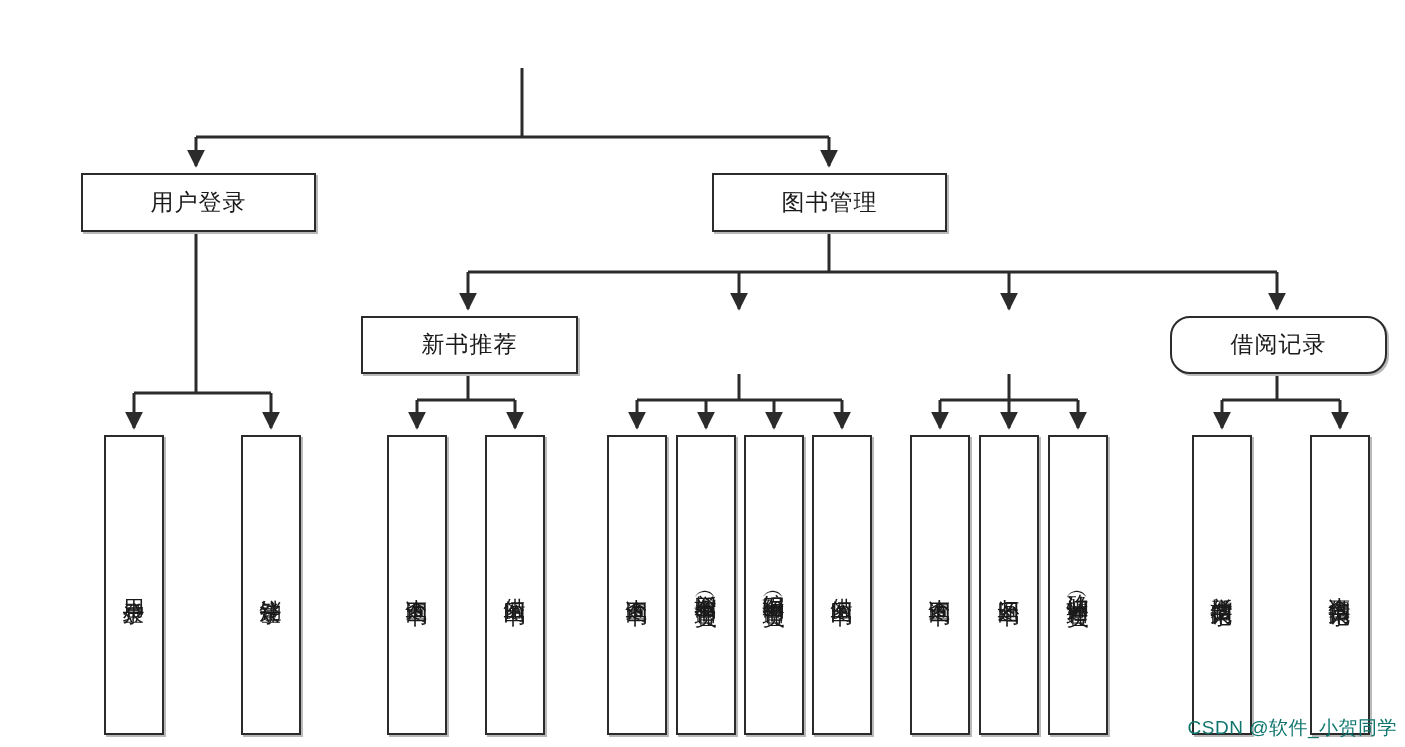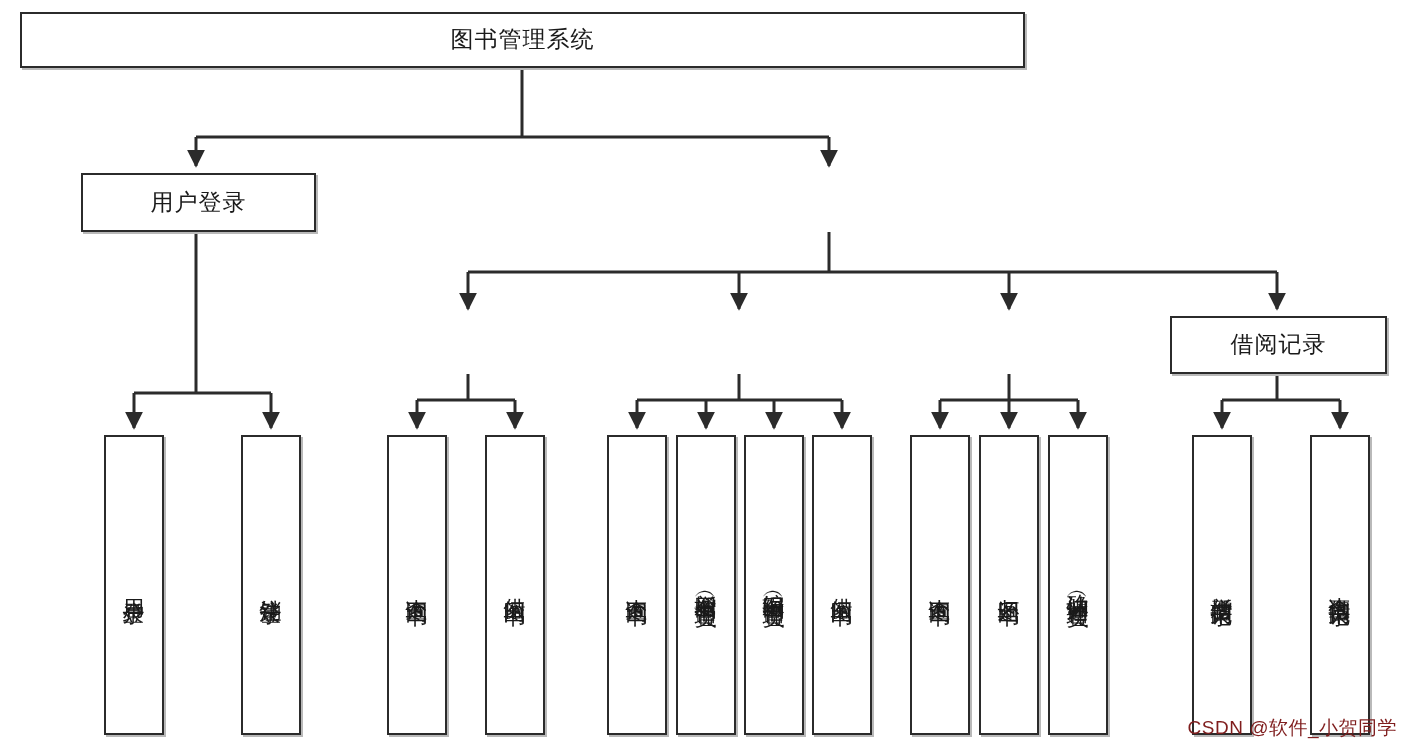--- a/index.html
+++ b/index.html
@@ -52,21 +52,21 @@
     padding: 6px 0;
   }
   .node.vertical > span {
     display: block;
   }
   .watermark {
     position: absolute;
     right: 8px;
     bottom: 6px;
     font-size: 19px;
-    color: #7f1d1d;
+    color: #0f766e;
     letter-spacing: 0.5px;
     user-select: none;
     white-space: nowrap;
   }
 </style>
 </head>
 <body>
 
 <div id="diagram-root">
 
@@ -113,29 +113,32 @@
       <path d="M 1009 400 L 1009 428" marker-end="url(#arrow)"></path>
       <path d="M 1078 400 L 1078 428" marker-end="url(#arrow)"></path>
 
       <path d="M 1277 374 L 1277 400"></path>
       <path d="M 1222 400 L 1340 400"></path>
       <path d="M 1222 400 L 1222 428" marker-end="url(#arrow)"></path>
       <path d="M 1340 400 L 1340 428" marker-end="url(#arrow)"></path>
     </g>
   </svg>
 
-  <div class="node horizontal" style="left:20px; top:12px; width:1005px; height:56px;">
-    <span>图书管理系统</span>
-  </div>
 
   <div class="node horizontal" style="left:81px; top:173px; width:235px; height:59px;">
     <span>用户登录</span>
   </div>
+  <div class="node horizontal" style="left:712px; top:173px; width:235px; height:59px;">
+    <span>图书管理</span>
+  </div>
 
-  <div class="node horizontal" style="left:1170px; top:316px; width:217px; height:58px;">
+  <div class="node horizontal" style="left:361px; top:316px; width:217px; height:58px;">
+    <span>新书推荐</span>
+  </div>
+  <div class="node horizontal" style="left:1170px; top:316px; width:217px; height:58px;border-radius:20px;">
     <span>借阅记录</span>
   </div>
 
   <div class="node vertical" style="left:104px; top:435px; width:60px; height:300px;">
     <span>用户登录</span>
   </div>
   <div class="node vertical" style="left:241px; top:435px; width:60px; height:300px;">
     <span>注销登录</span>
   </div>
 

